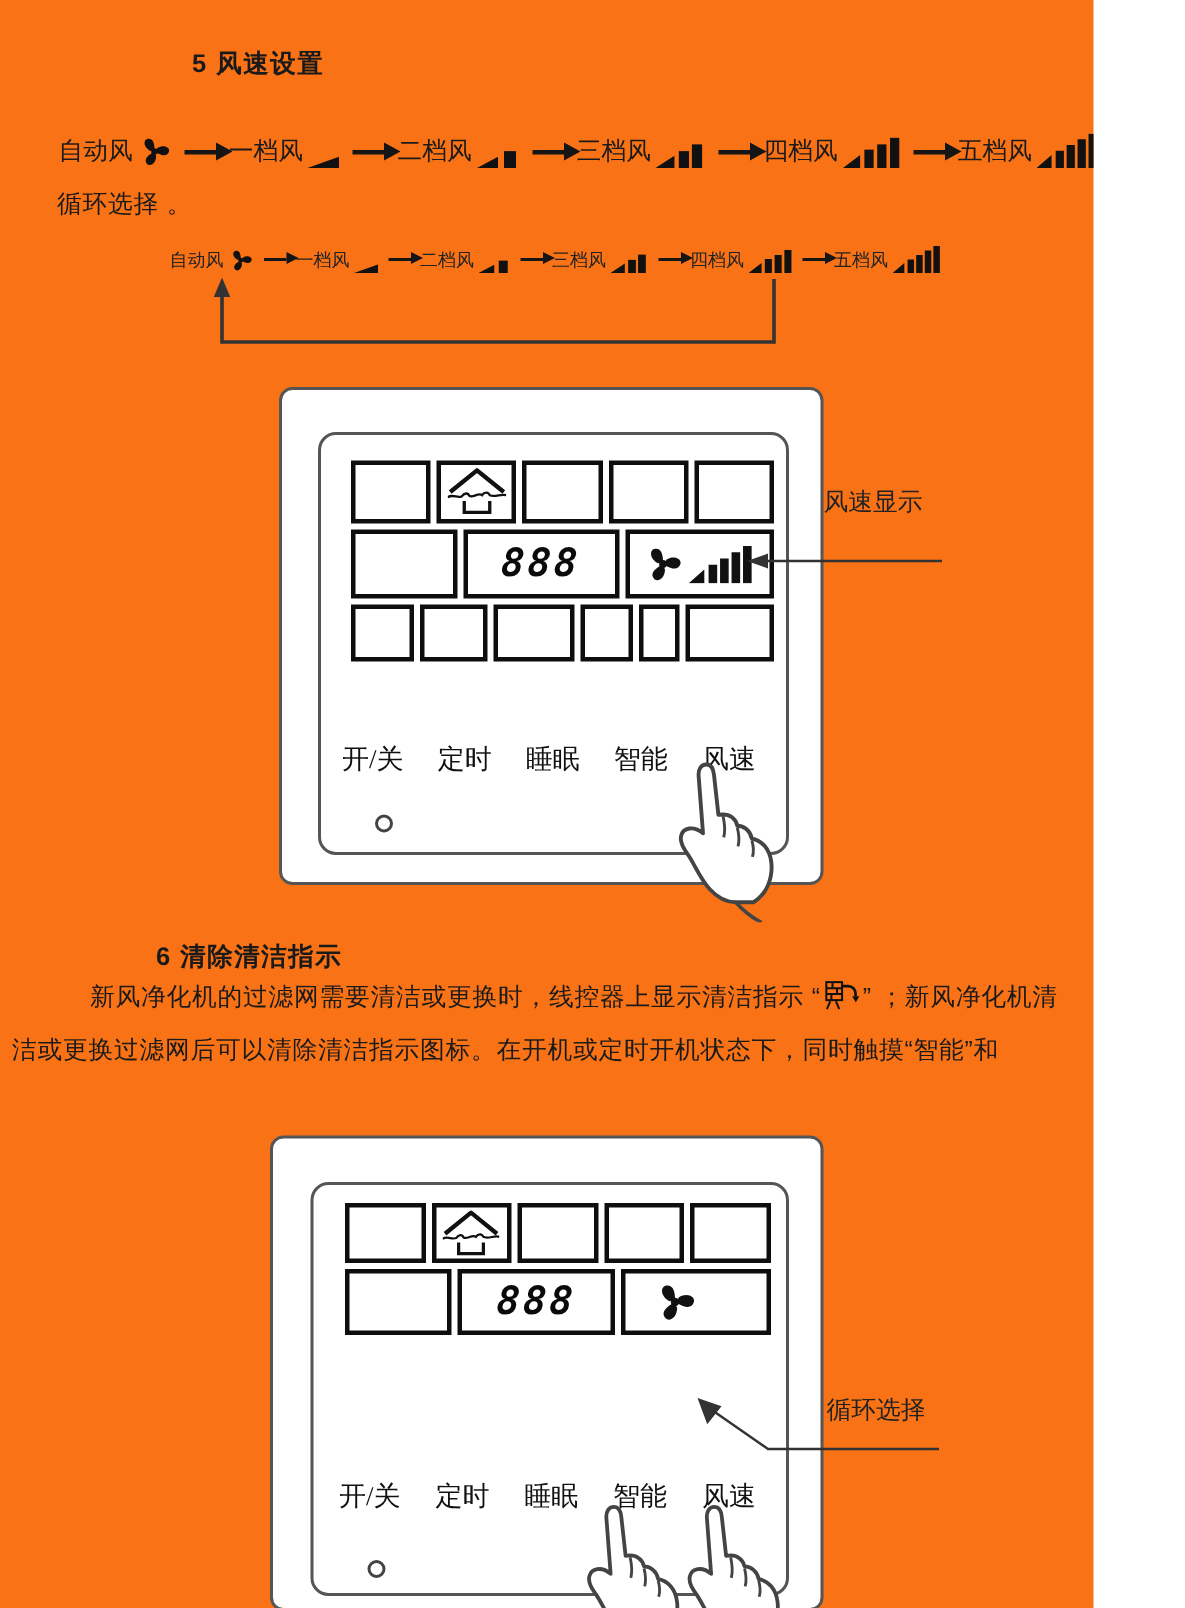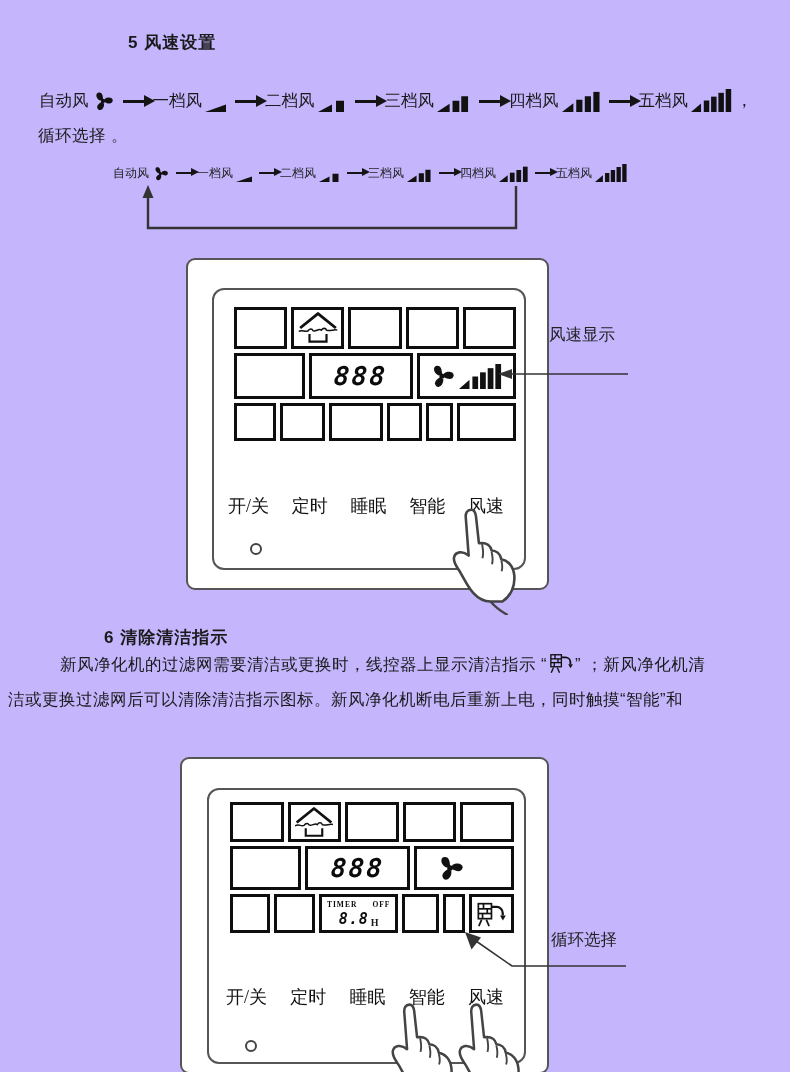--- a/index.html
+++ b/index.html
@@ -1,16 +1,16 @@
 <!DOCTYPE html>
 <html><head>
 <meta charset="utf-8">
 <style>
   html,body{margin:0;padding:0;background:#fff}
-  .page{position:relative;width:790px;height:1072px;background:#c4b5fd;overflow:hidden;
+  .page{position:relative;width:729px;height:1072px;background:#f97316;overflow:hidden;
         font-family:"Liberation Sans",sans-serif;color:#1a1a1a}
   .abs{position:absolute}
   .h-num{font-size:17px;font-weight:bold;letter-spacing:1px}
   .body-line{font-size:16.5px;letter-spacing:0.5px;white-space:nowrap}
 
   
   .seq{display:flex;align-items:center;white-space:nowrap}
   .seq-big{font-size:16.5px}
   .seq-small{font-size:12px;color:#222}
   .seq .cn{margin:0 1px}
@@ -249,21 +249,21 @@
   <svg class="hand" style="left:446px;top:507px" width="76" height="108" viewBox="0 0 70 100">
       <use href="#hand"></use>
     </svg>
 
   <div class="abs h-num" style="left:104px;top:626px">6 清除清洁指示</div>
   <div class="abs body-line" style="left:60px;top:651px">
     <span>新风净化机的过滤网需要清洁或更换时，线控器上显示清洁指示 “</span><svg class="inline-ic" width="24" height="24" viewBox="0 0 32 32">
         <use href="#clean"></use>
       </svg><span>” ；新风净化机清</span>
   </div>
-  <div class="abs body-line" style="left:8px;top:689px">洁或更换过滤网后可以清除清洁指示图标。新风净化机断电后重新上电，同时触摸“智能”和</div>
+  <div class="abs body-line" style="left:8px;top:689px">洁或更换过滤网后可以清除清洁指示图标。在开机或定时开机状态下，同时触摸“智能”和</div>
 
   <div class="panel" style="left:180px;top:757px;width:365px;height:313px">
     <div class="panel-inner" style="left:25px;top:29px;width:315px;height:272px"></div>
     <div class="lcd" style="left:48px;top:43px;width:284px">
       <div class="lcd-row" style="height:40px">
         <div class="cell"></div>
         <div class="cell">
           <svg width="40" height="33" viewBox="0 0 46 40">
               <use href="#house"></use>
             </svg>
@@ -273,41 +273,20 @@
         <div class="cell"></div>
       </div>
       <div class="lcd-row" style="height:44px">
         <div class="cell" style="flex:0 0 25%"></div>
         <div class="cell" style="flex:0 0 37%">
           <span class="sevenseg disp">888</span>
         </div>
         <div class="cell" style="justify-content:flex-start;padding-left:20px">
           <svg width="26" height="26" viewBox="0 0 24 24">
               <use href="#fan"></use>
-            </svg>
-        </div>
-      </div>
-      <div class="lcd-row" style="height:39px">
-        <div class="cell" style="flex:0 0 14%"></div>
-        <div class="cell" style="flex:0 0 14.5%"></div>
-        <div class="cell timer-cell" style="flex:0 0 28%">
-          <div class="timer-top">
-            <span>TIMER</span>
-            <span>OFF</span>
-          </div>
-          <div class="timer-bottom">
-            <span class="sevenseg timer-val">8.8</span>
-            <span class="timer-h">H</span>
-          </div>
-        </div>
-        <div class="cell" style="flex:0 0 13%"></div>
-        <div class="cell" style="flex:0 0 7.5%"></div>
-        <div class="cell">
-          <svg width="30" height="30" viewBox="0 0 32 32">
-              <use href="#clean"></use>
             </svg>
         </div>
       </div>
     </div>
     <div class="btns" style="left:44px;top:226px;width:278px">
       <span>开/关</span>
       <span>定时</span>
       <span>睡眠</span>
       <span>智能</span>
       <span>风速</span>

